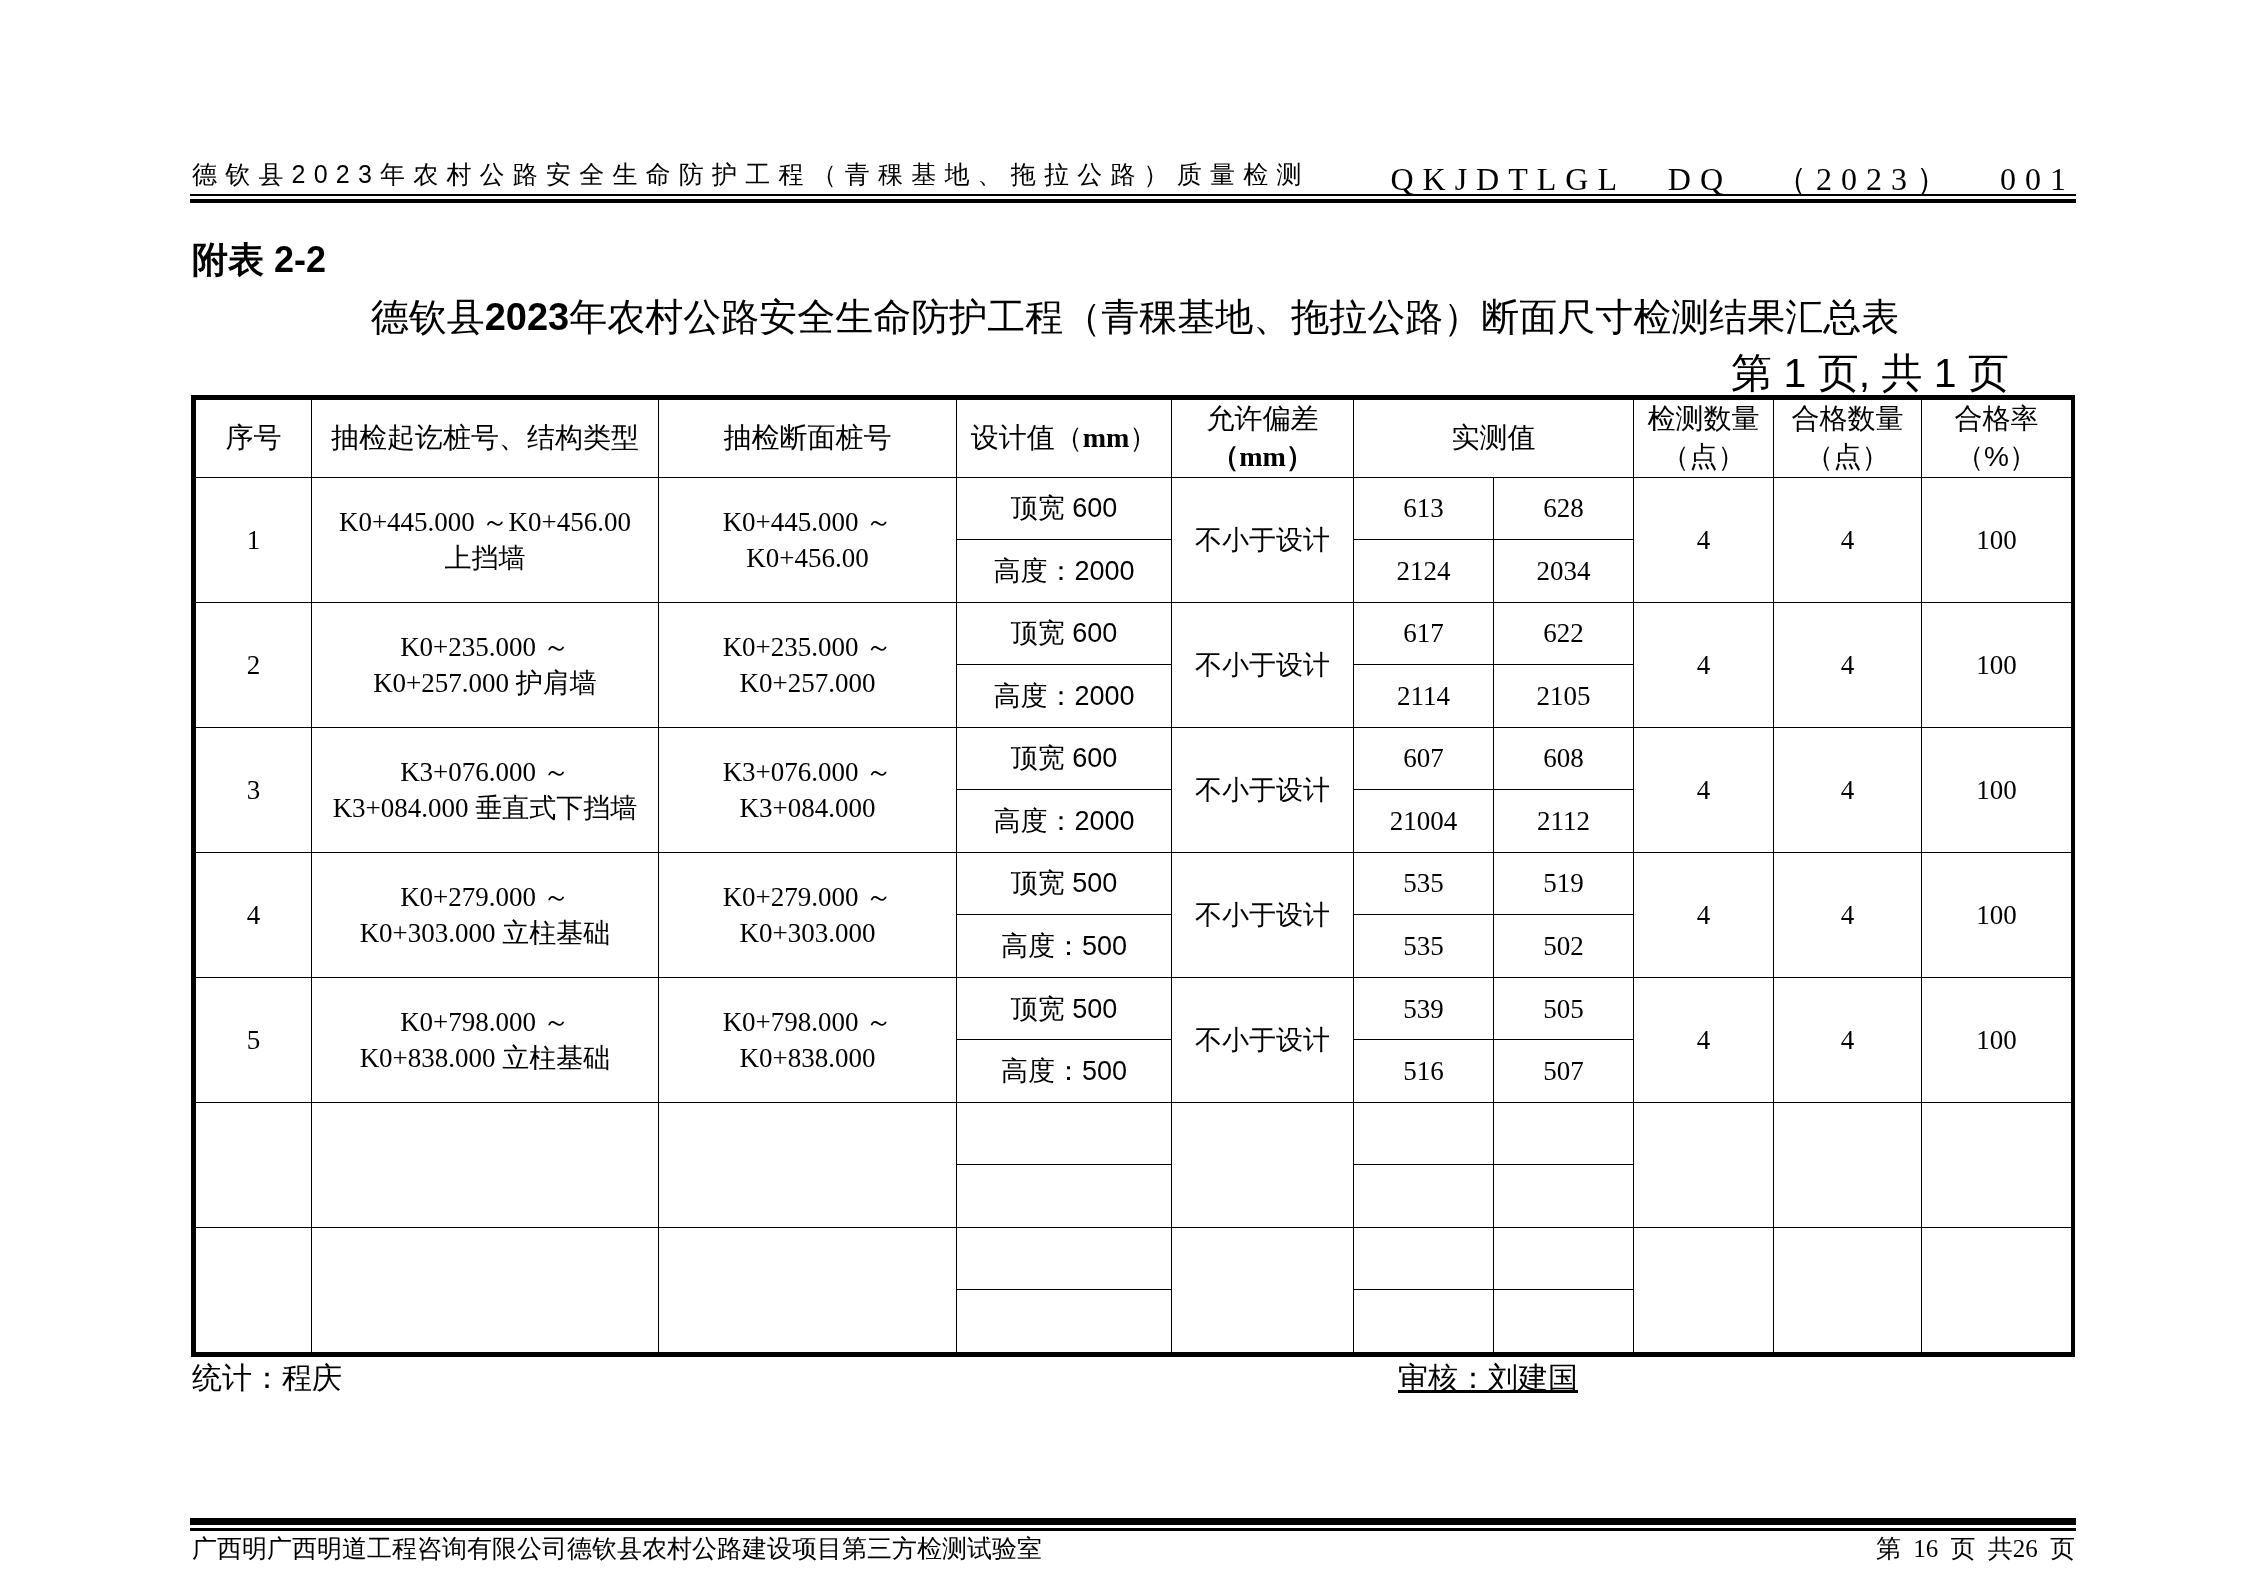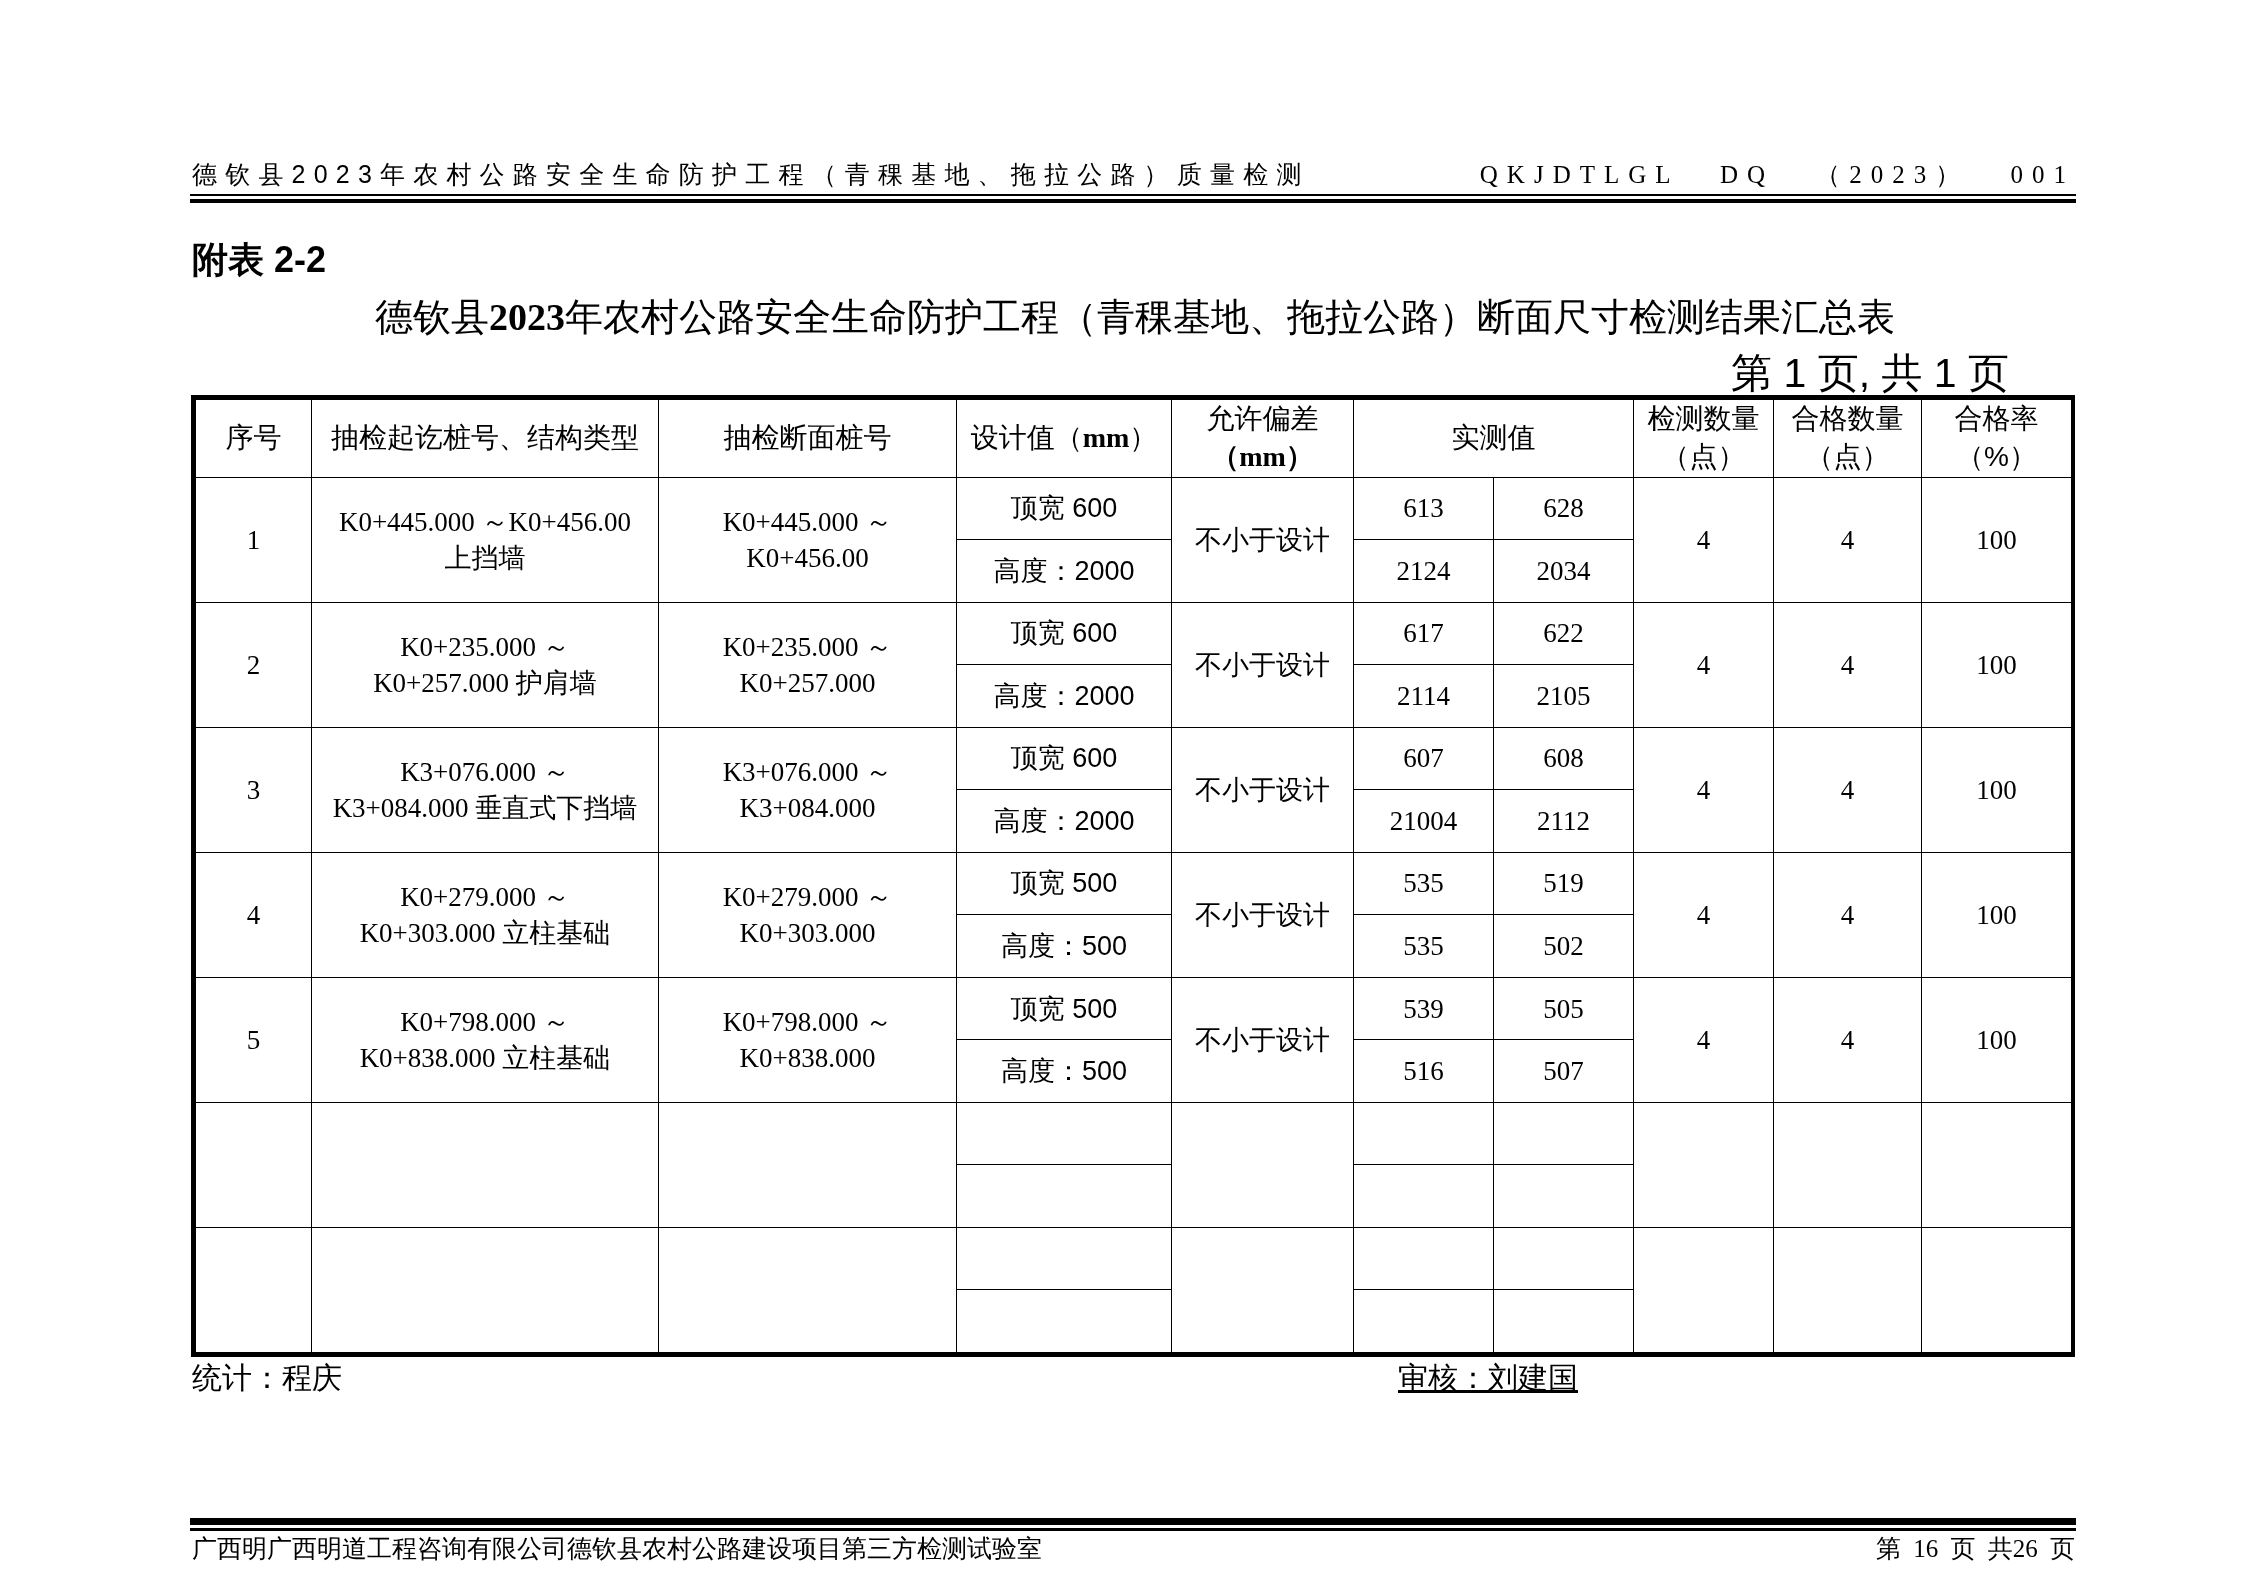--- a/index.html
+++ b/index.html
@@ -1,27 +1,27 @@
 <!DOCTYPE html>
 <html><head>
 <meta charset="utf-8">
 <style>
   html, body { margin: 0; padding: 0; background: #ffffff; }
   body { width: 2245px; height: 1587px; position: relative; overflow: hidden; color: #000; font-family: "Liberation Serif", "DejaVu Serif", serif; }
   .abs { position: absolute; margin-top: 44px; }
 
   
   .hdr-left { left: 192px; top: 114px; font-size: 25px; letter-spacing: 8.2px; font-family: "Liberation Sans", "DejaVu Sans", sans-serif; white-space: nowrap; }
-  .hdr-right { right: 170px; top: 114px; font-size: 25px; letter-spacing: 9px; white-space: nowrap; word-spacing: 26px; text-align: right; }
+  .hdr-right { right: 170px; top: 114px; font-size: 32px; letter-spacing: 9px; white-space: nowrap; word-spacing: 26px; text-align: right; }
   .hdr-rule-thin { left: 190px; width: 1886px; top: 150px; height: 2px; background: #000; }
   .hdr-rule-thick { left: 190px; width: 1886px; top: 155px; height: 4px; background: #000; }
 
   .appendix-label { left: 192px; top: 192px; font-size: 36px; font-weight: bold; font-family: "Liberation Sans", "DejaVu Sans", sans-serif; white-space: nowrap; }
   .doc-title { left: 192px; width: 1886px; top: 248px; font-size: 38px; text-align: center; white-space: nowrap; font-family: "Liberation Sans", "DejaVu Sans", sans-serif; }
-  .doc-title b { font-family: Liberation Serif, serif; text-align: center; }
+  .doc-title b { font-family: Liberation Sans, sans-serif; text-align: center; }
   .page-of { right: 236px; top: 302px; font-size: 41px; white-space: nowrap; font-family: "Liberation Sans", "DejaVu Sans", sans-serif; }
 
   
   .tbl-wrap { left: 191px; top: 351px; width: 1884px; height: 962px; border: 4px solid #000; box-sizing: border-box; }
   table.results { border-collapse: collapse; width: 100%; height: 100%; table-layout: fixed; }
   table.results td, table.results th { border: 1.5px solid #000; text-align: center; vertical-align: middle; padding: 0; font-size: 27px; line-height: 36px; font-weight: normal; }
   table.results th { font-family: "Liberation Sans", "DejaVu Sans", sans-serif; font-size: 28px; line-height: 38px; }
   table.results th .mm { font-family: "Liberation Serif", serif; font-weight: bold; }
   .cjk { font-family: "Liberation Sans", "DejaVu Sans", sans-serif; }
   tr.head-row { height: 56px; }

